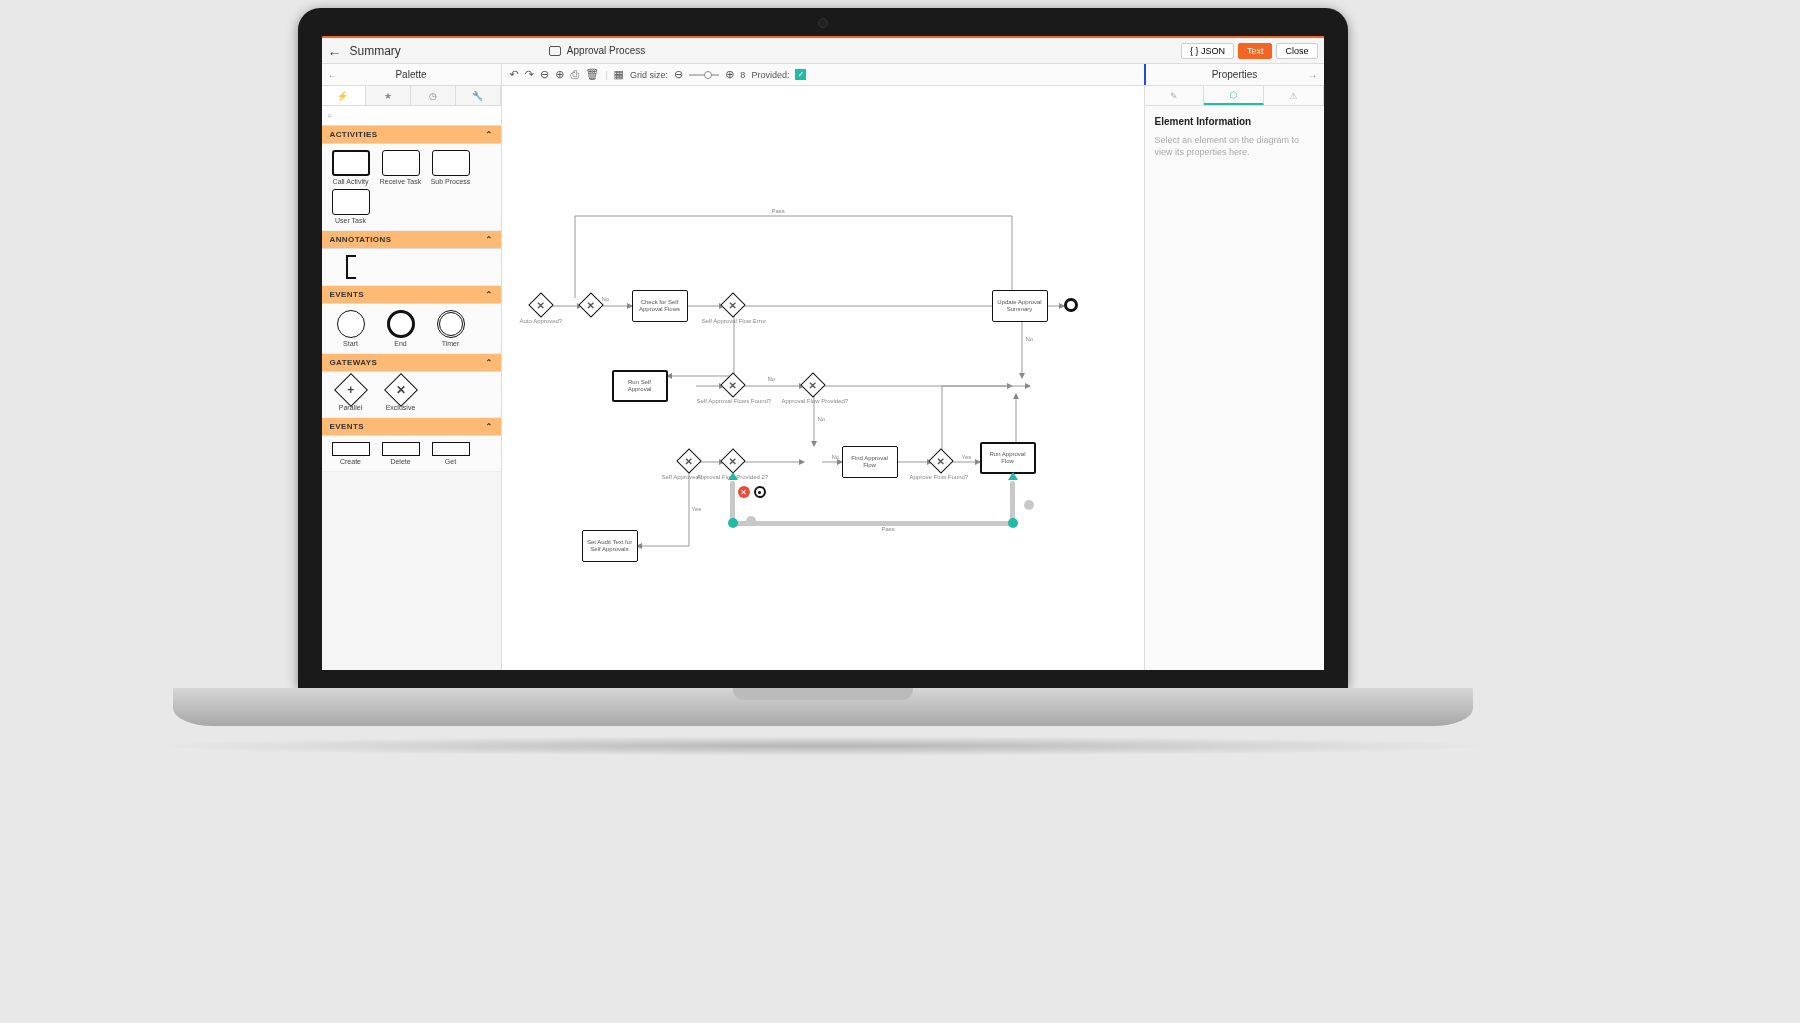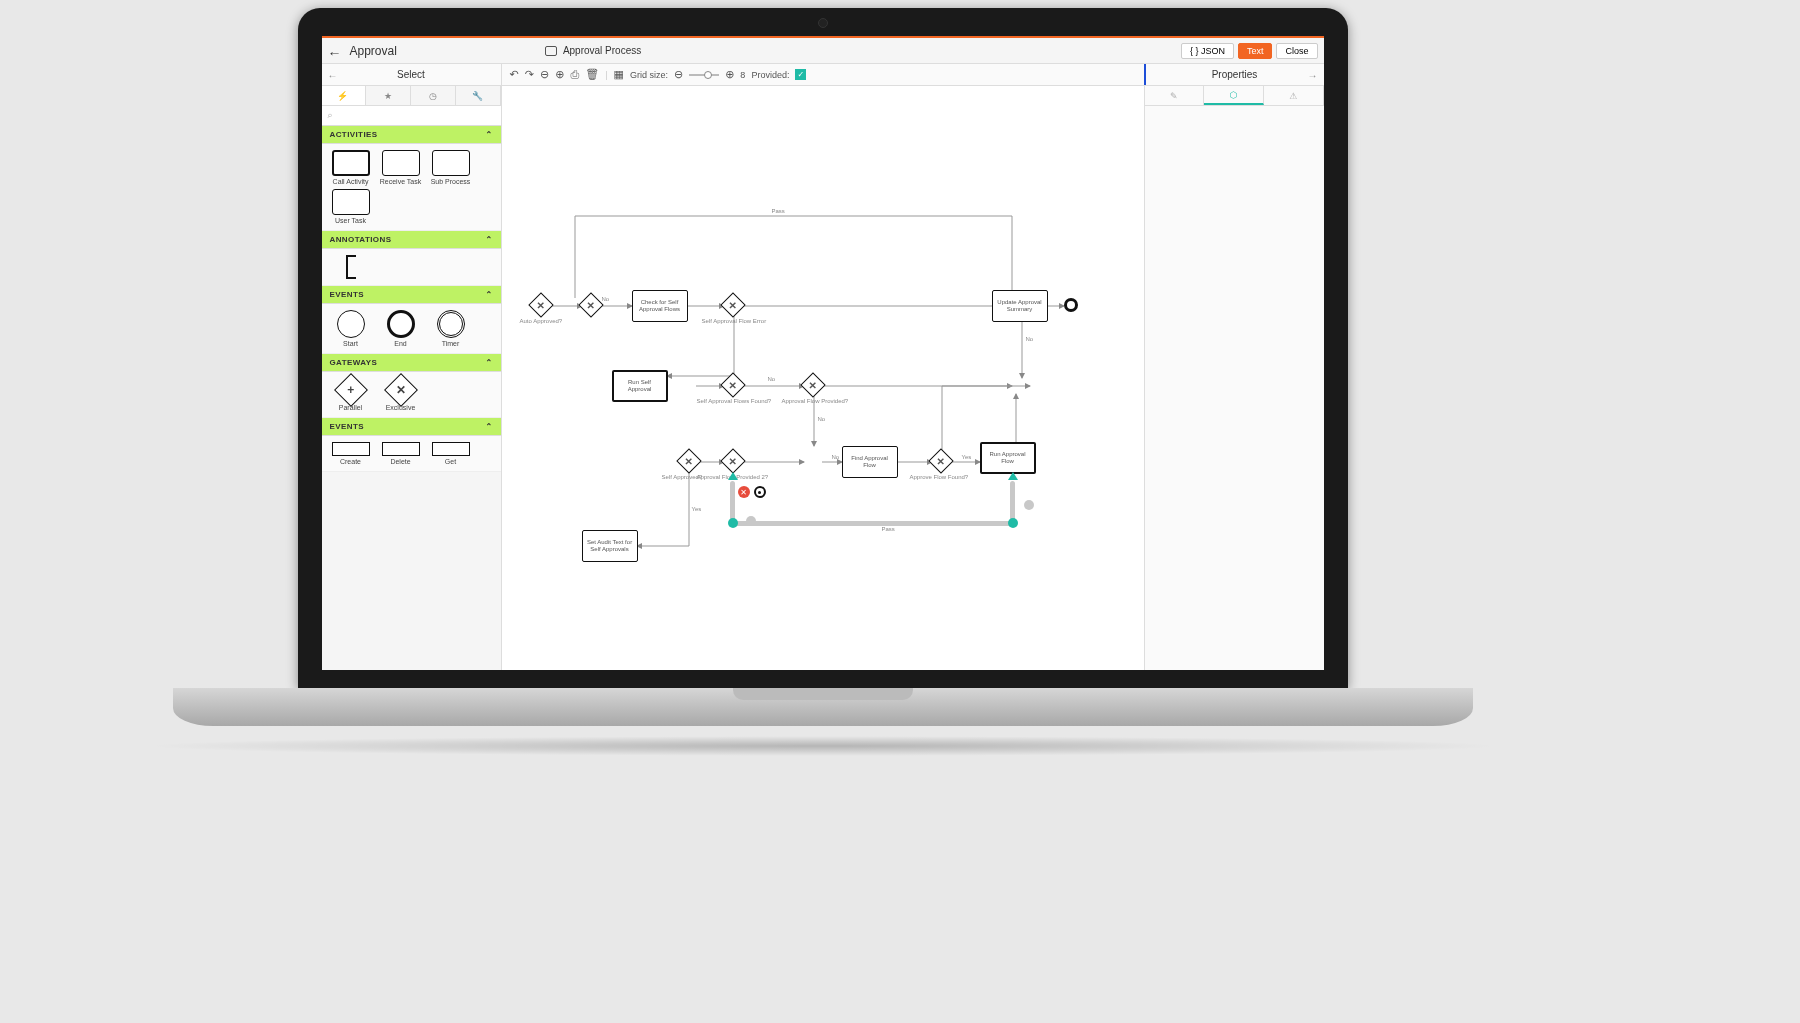--- a/index.html
+++ b/index.html
@@ -177,21 +177,21 @@
   display: flex;
   justify-content: space-between;
   align-items: center;
   padding: 4px 8px;
   font-size: 8px;
   font-weight: 700;
   letter-spacing: 0.4px;
   color: #333;
   border-bottom: 1px solid #ddd;
   cursor: pointer;
-  background: #bef264;
+  background: #fdba74;
 }
 .pal-items {
   display: flex;
   flex-wrap: wrap;
   gap: 4px;
   padding: 6px;
   background: #fafafa;
   border-bottom: 1px solid #eee;
 }
 .pal-item {
@@ -325,36 +325,36 @@
 </head>
 <body>
 
 <div class="laptop">
   <div class="laptop-screen-frame">
     <div class="camera"></div>
     <div class="screen">
 
       <div class="hdr">
         <span class="back-arrow">←</span>
-        <span class="hdr-title">Approval</span>
+        <span class="hdr-title">Summary</span>
         <div class="hdr-center">
           <span class="tab-icon"></span>
           <span>Approval Process</span>
         </div>
         <div class="hdr-right">
           <button class="btn">{ } JSON</button>
           <button class="btn btn-save">Text</button>
           <button class="btn">Close</button>
         </div>
       </div>
 
       <div class="subbar">
         <div class="pal-header">
           <span class="collapse-arrow">←</span>
-          <span>Select</span>
+          <span>Palette</span>
         </div>
         <div class="canvas-toolbar">
           <span class="tool-ico">↶</span>
           <span class="tool-ico">↷</span>
           <span class="tool-ico">⊖</span>
           <span class="tool-ico">⊕</span>
           <span class="tool-ico">⎙</span>
           <span class="tool-ico">🗑</span>
           <span class="tool-sep">|</span>
           <span class="tool-ico">▦</span>
@@ -606,20 +606,24 @@
           <div class="ctx-ico ctx-del" style="left:236px;top:400px">✕</div>
           <div class="ctx-ico ctx-tgt" style="left:252px;top:400px"></div>
         </div>
 
         <div class="props">
           <div class="prop-tabs">
             <div class="prop-tab">✎</div>
             <div class="prop-tab active">⬡</div>
             <div class="prop-tab">⚠</div>
           </div>
+          <div class="prop-body">
+            <h4>Element Information</h4>
+            <p>Select an element on the diagram to view its properties here.</p>
+          </div>
         </div>
 
       </div>
 
     </div>
   </div>
   <div class="laptop-base"></div>
   <div class="laptop-shadow"></div>
 </div>
 

